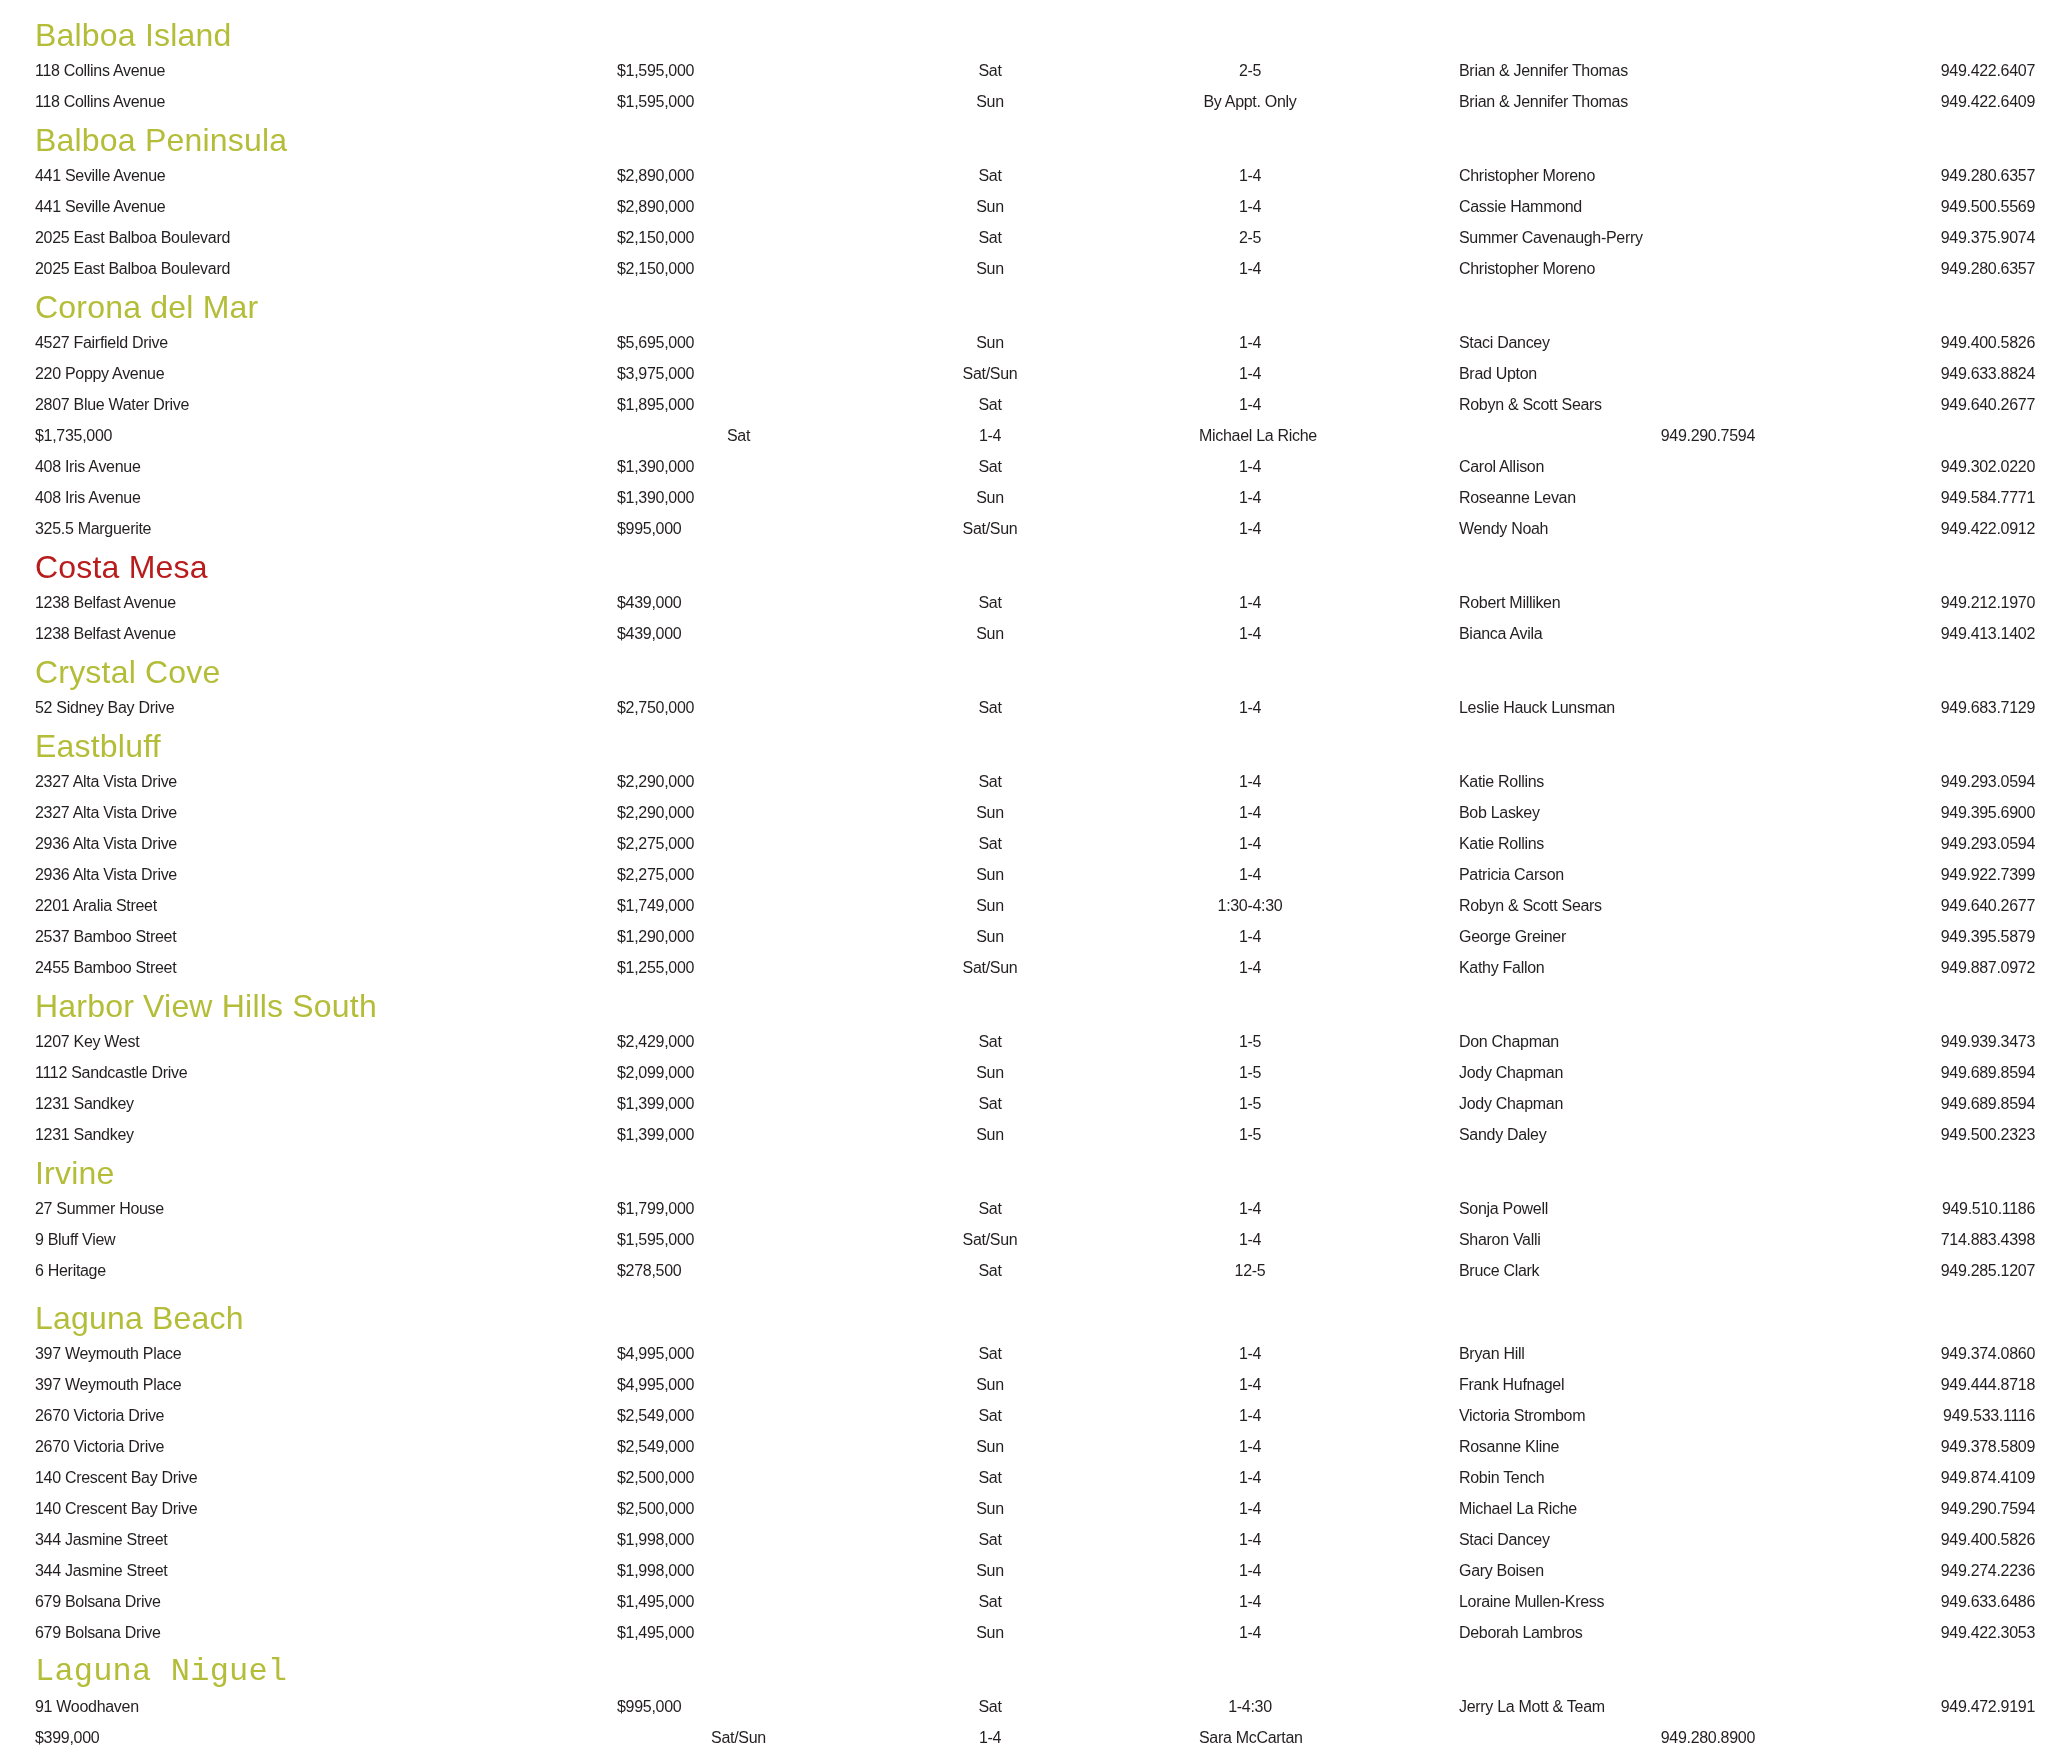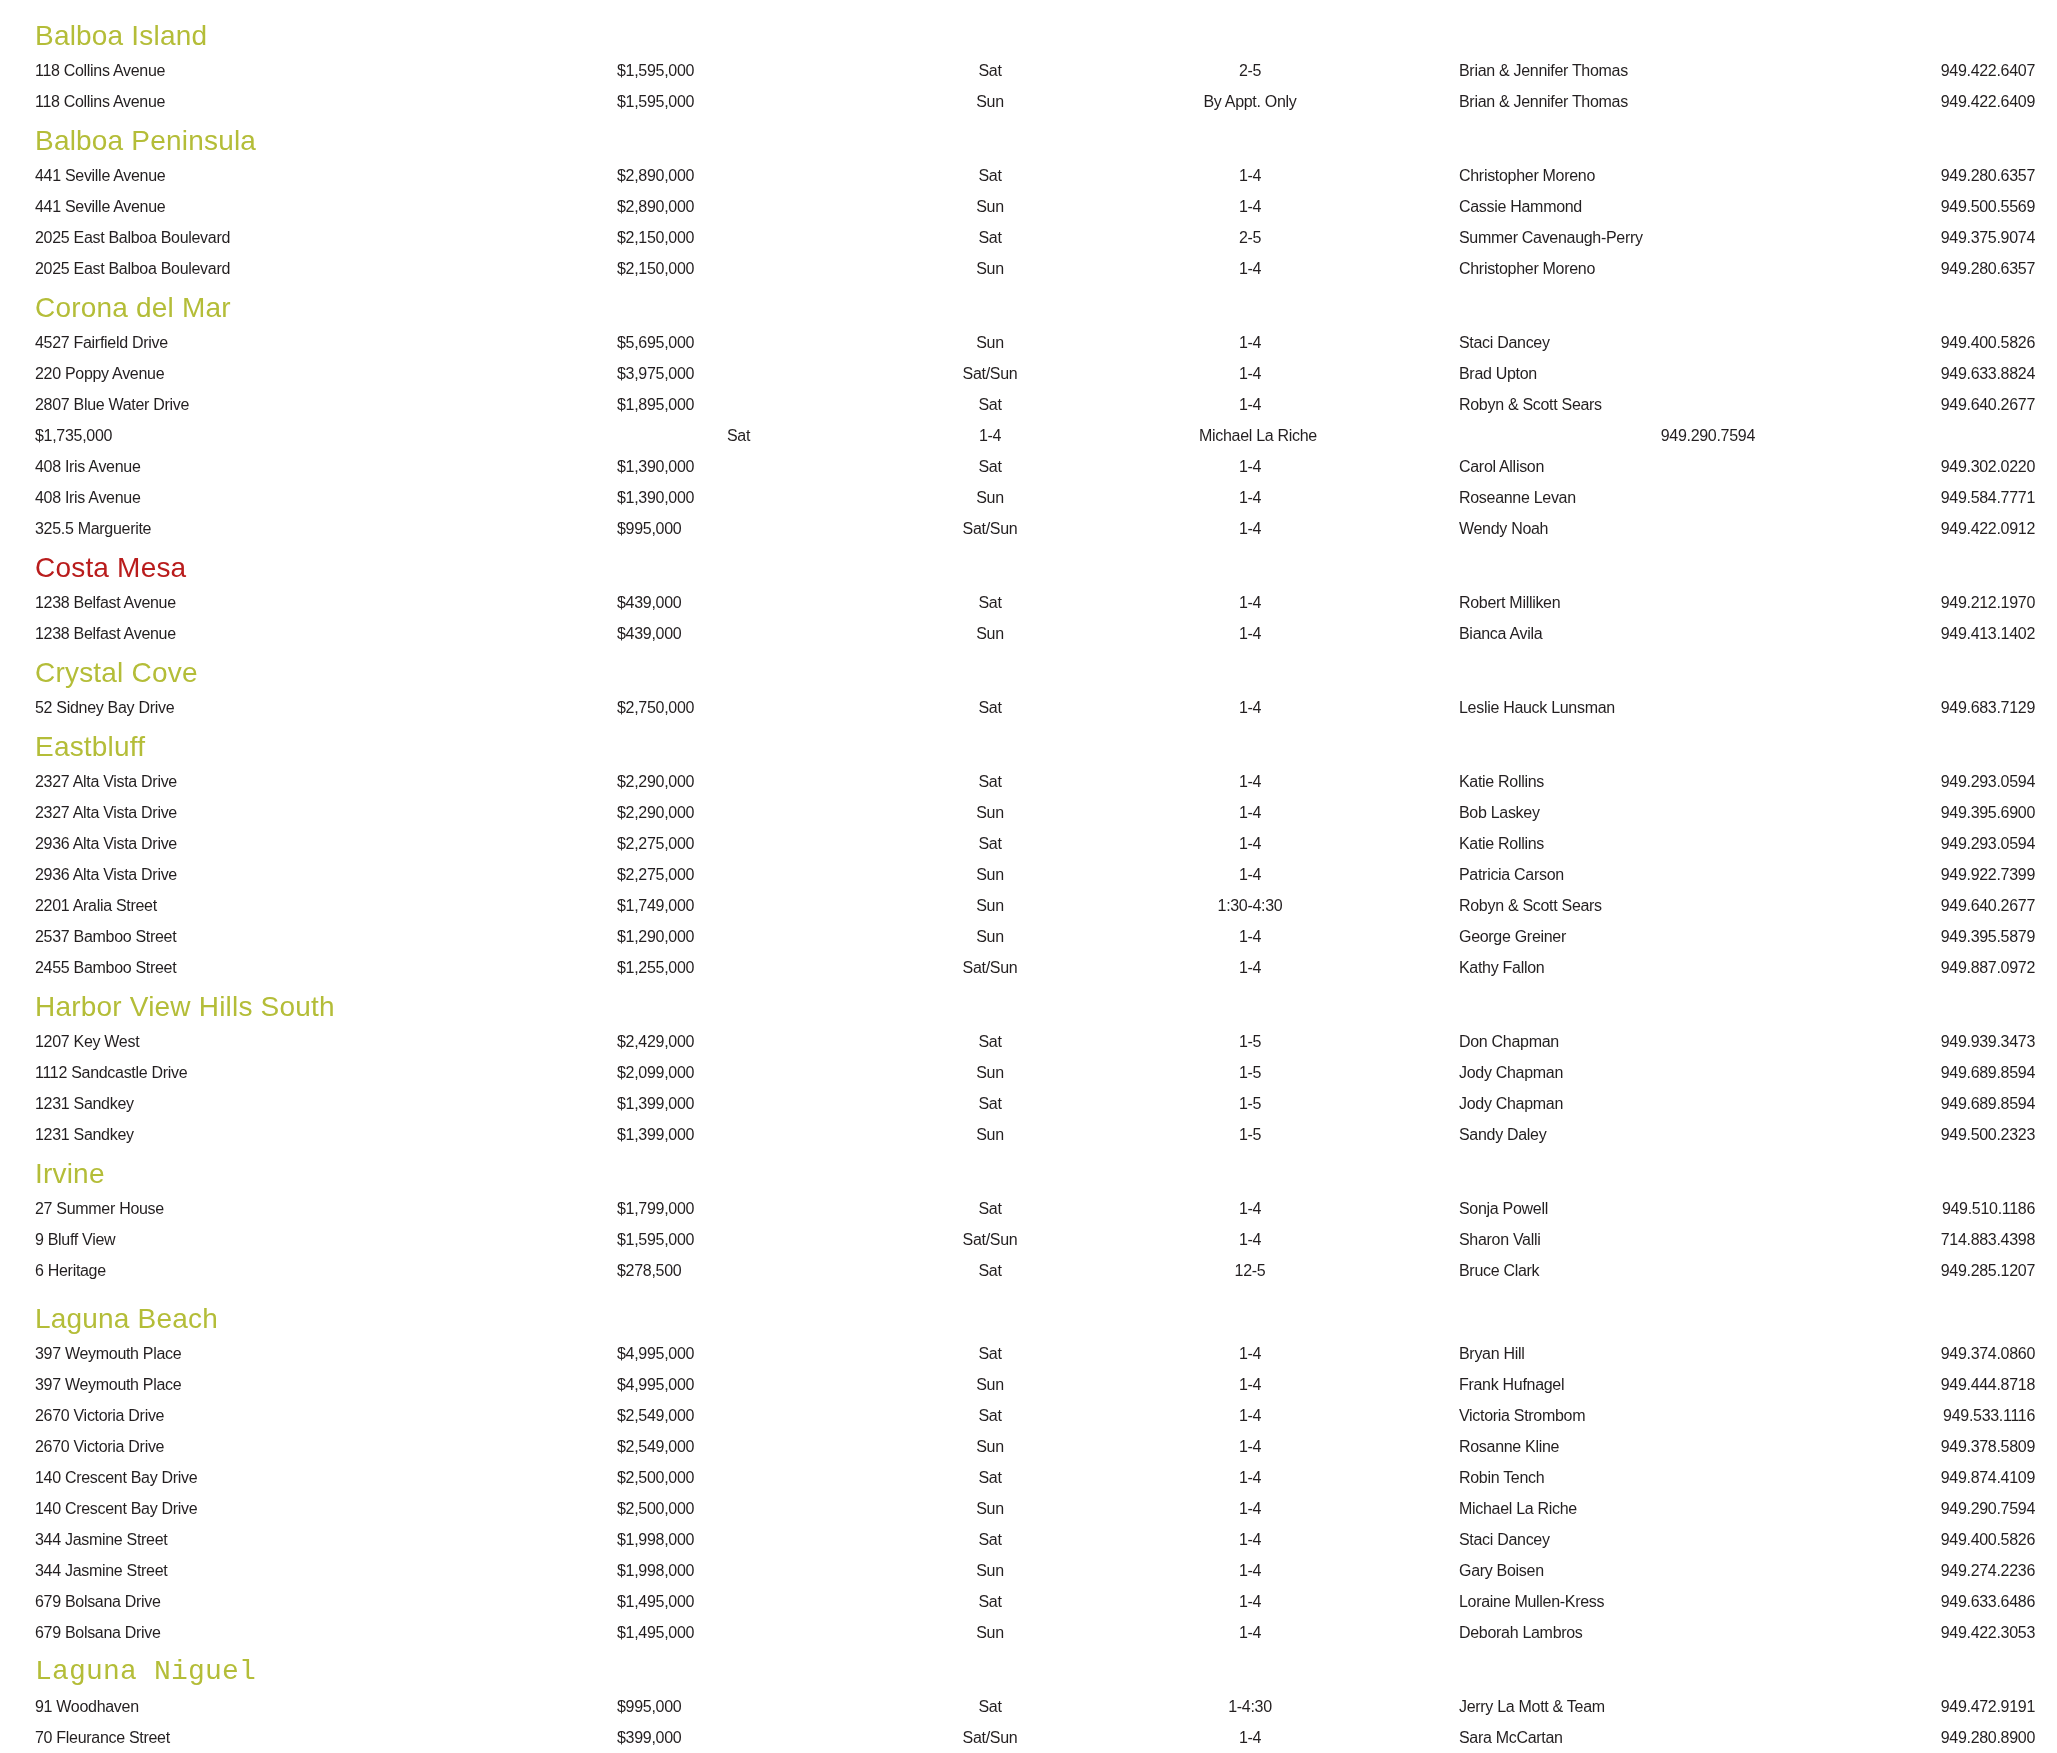--- a/index.html
+++ b/index.html
@@ -13,21 +13,21 @@
     overflow: hidden;
     font-family: "Liberation Sans", sans-serif;
     color: #231f20;
   }
   #page {
     padding: 12px 22px 0 35px;
     box-sizing: border-box;
     width: 2057px;
   }
   .city {
-    font-size: 28px;
+    font-size: 32px;
     font-weight: normal;
     color: #b4bd38;
     margin: 5px 0 1px 0;
     line-height: 37px;
     letter-spacing: 0.2px;
   }
   .row {
     display: grid;
     grid-template-columns: 582px 243px 260px 260px 375px 1fr;
     height: 31px;
@@ -458,21 +458,20 @@
   <div class="row">
     <span class="c address">91 Woodhaven</span>
     <span class="c price">$995,000</span>
     <span class="c day">Sat</span>
     <span class="c time">1-4:30</span>
     <span class="c agent">Jerry La Mott &amp; Team</span>
     <span class="c phone">949.472.9191</span>
   </div>
 
   <div class="row">
-    <span class="c address">70 Fleurance Street</span>
     <span class="c price">$399,000</span>
     <span class="c day">Sat/Sun</span>
     <span class="c time">1-4</span>
     <span class="c agent">Sara McCartan</span>
     <span class="c phone">949.280.8900</span>
   </div>
 </div>
   </section>
 </div>
 

